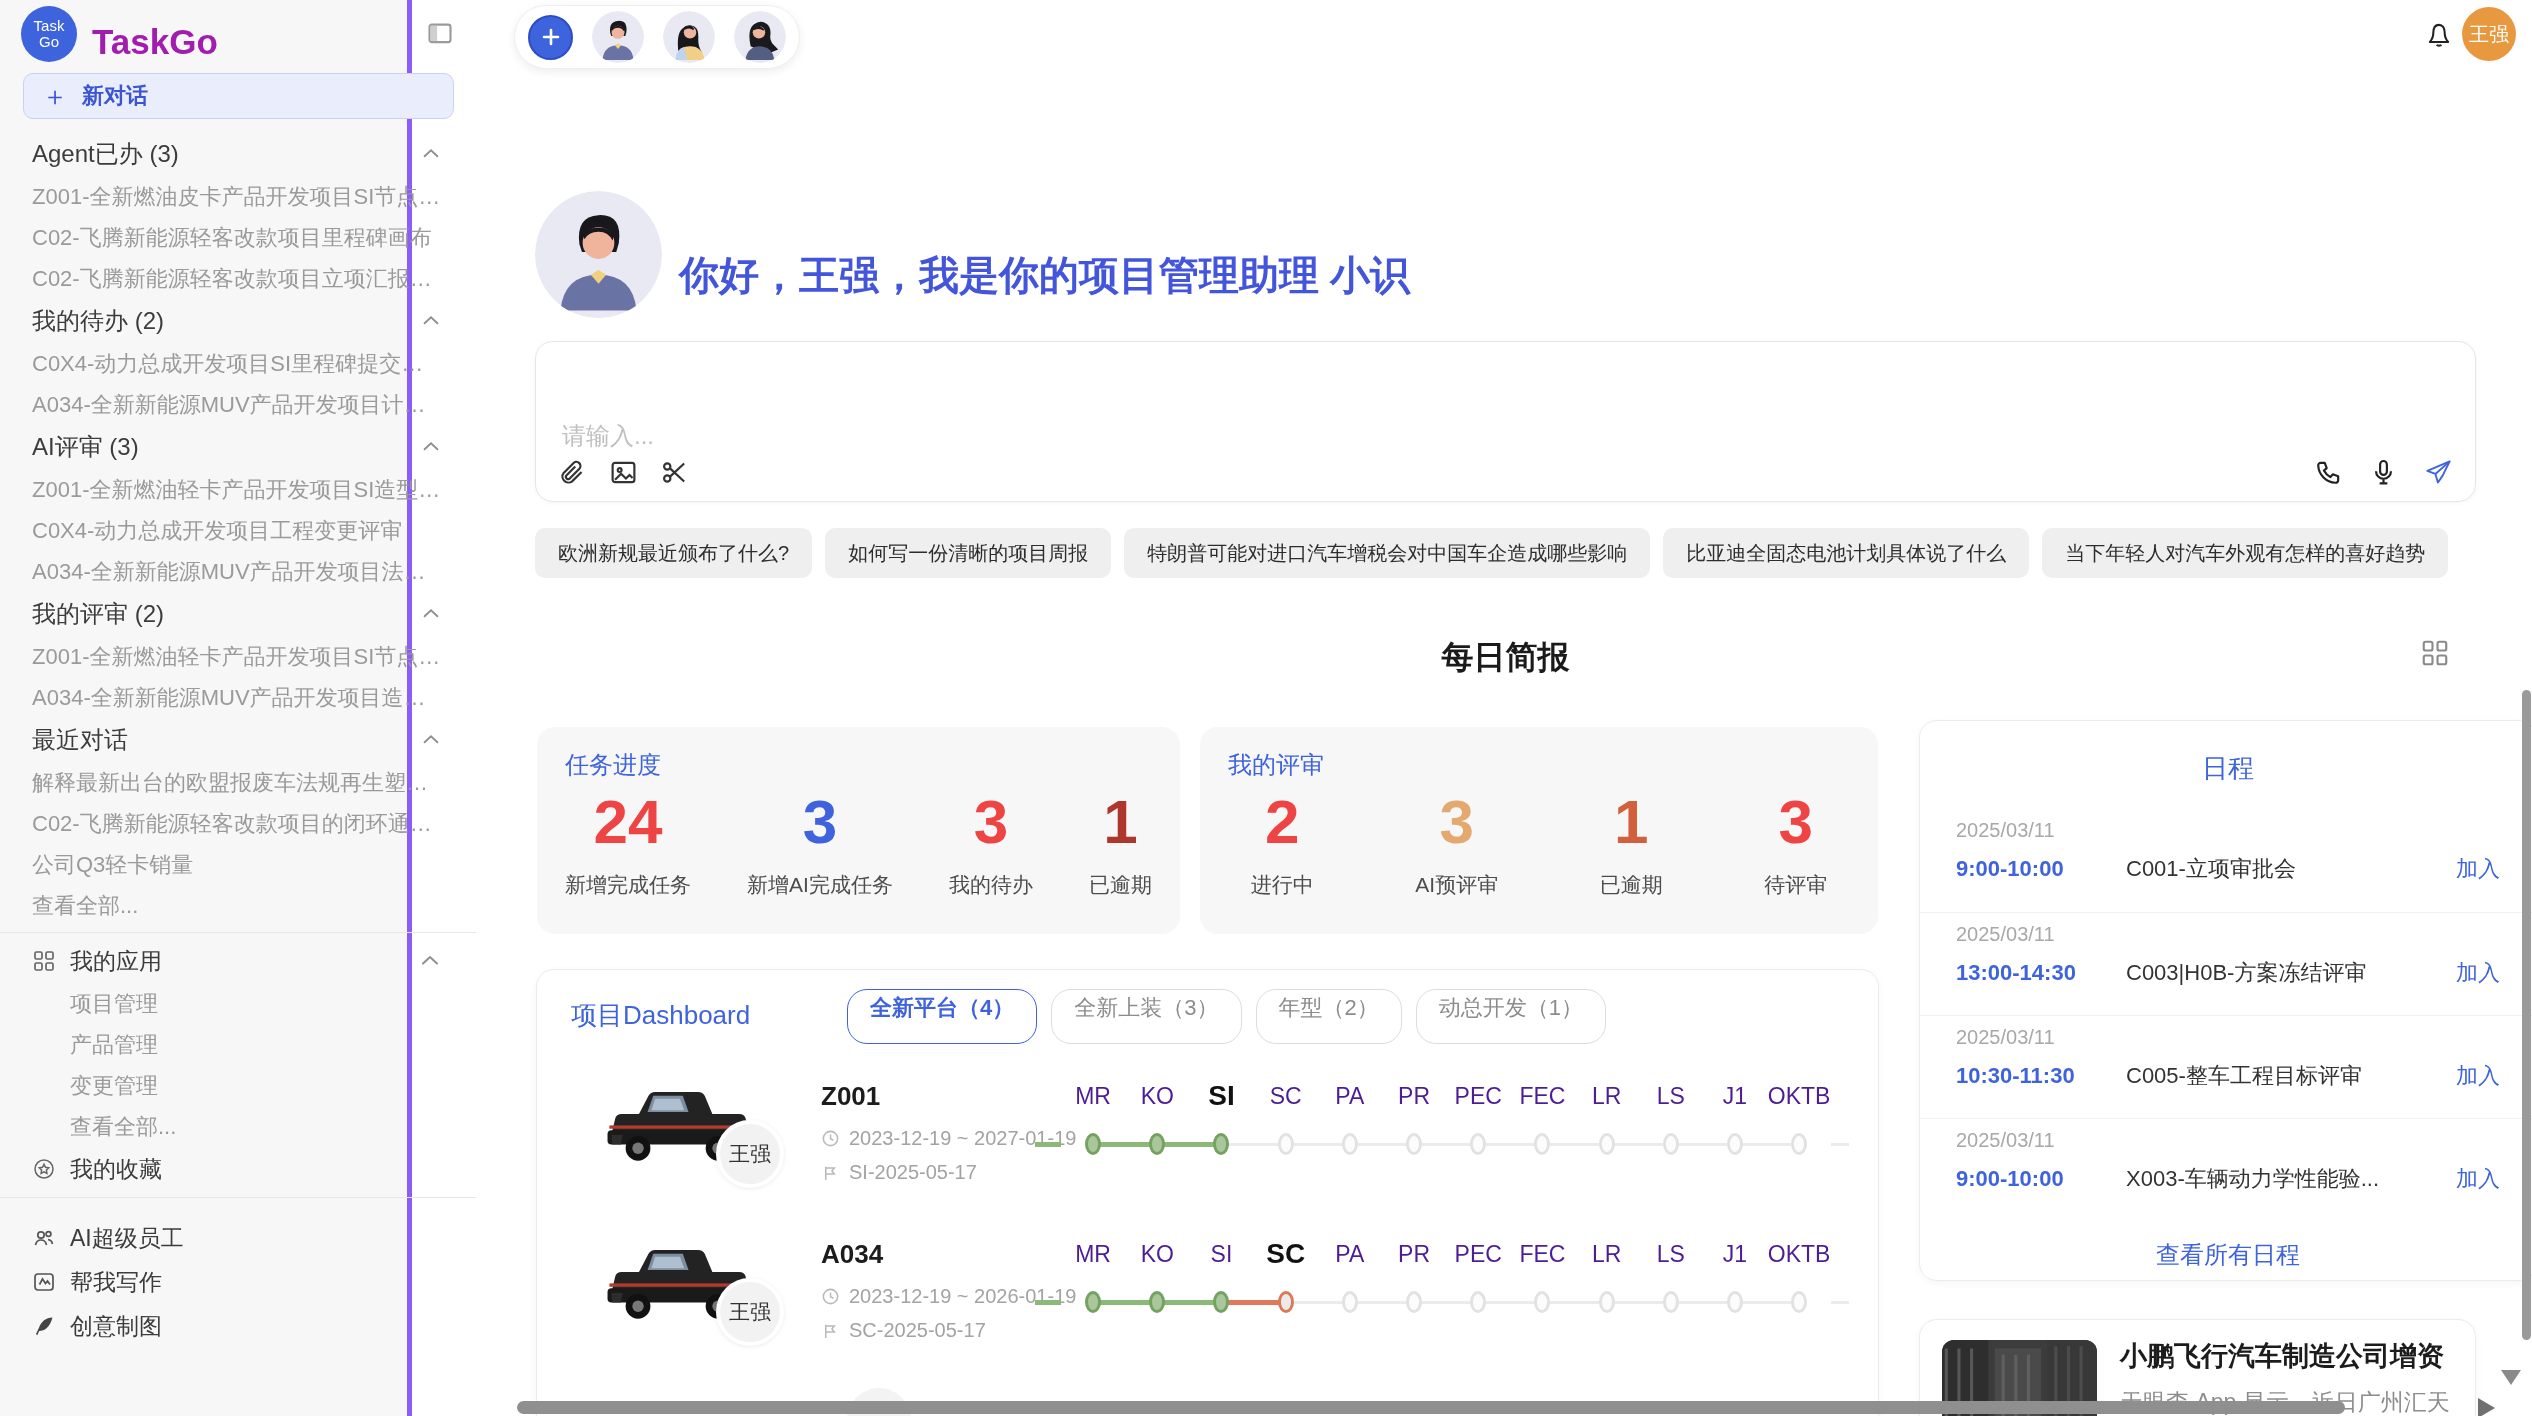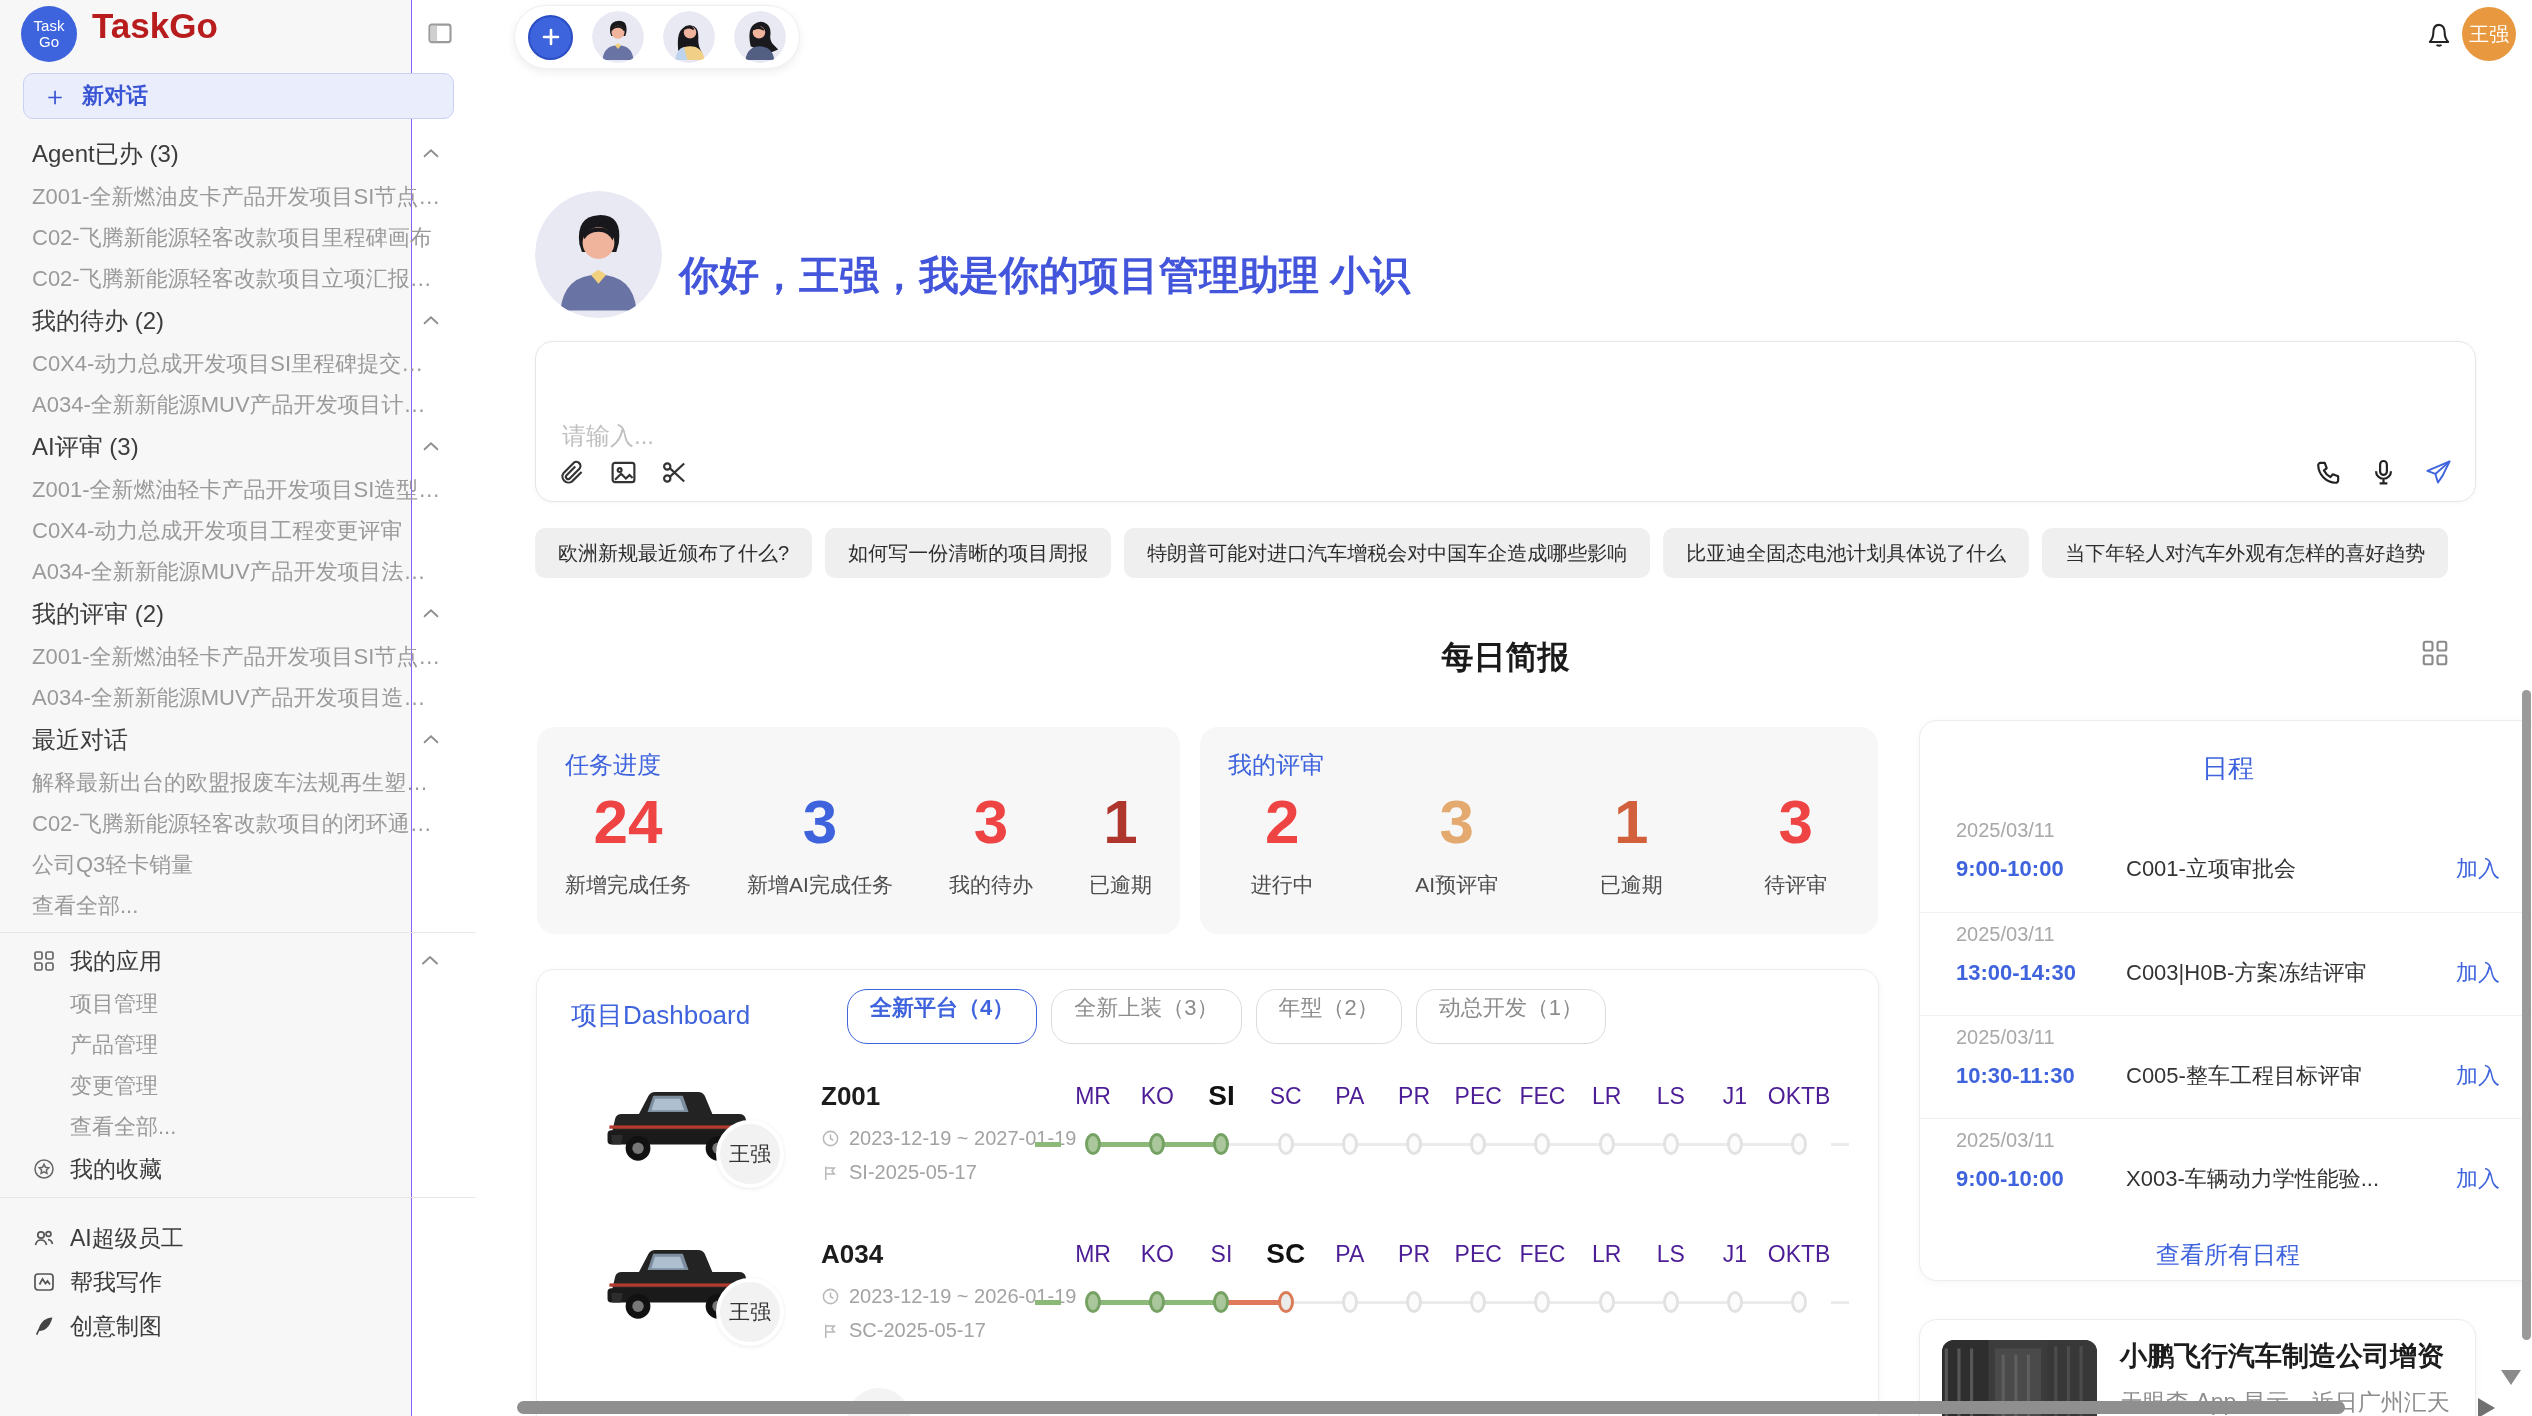--- a/index.html
+++ b/index.html
@@ -1,25 +1,25 @@
 <!DOCTYPE html>
 <html><head>
 <meta charset="utf-8">
 <style>
   * { margin:0; padding:0; box-sizing:border-box; }
   html,body { width:2532px; height:1416px; overflow:hidden; background:#fff;
               font-family:"Liberation Sans","DejaVu Sans",sans-serif; }
 
   
   .sidebar { position:absolute; left:0; top:0; width:412px; height:1416px;
-             background:#f7f7f8; border-right:1px solid #8b5cf6; }
+             background:#f7f7f8; border-right:5px solid #8b5cf6; }
   .logo { position:absolute; left:21px; top:6px; width:56px; height:56px; border-radius:50%;
           background:#3D63DD; color:#fff; display:flex; flex-direction:column;
           align-items:center; justify-content:center; font-size:15px; line-height:16px; }
-  .app-name { position:absolute; left:92px; top:6px; font-size:35px; font-weight:700; color:#b91c1c; }
+  .app-name { position:absolute; left:92px; top:22px; font-size:35px; font-weight:700; color:#a21caf; }
   .collapse-btn { position:absolute; left:426px; top:20px; width:28px; height:26px; cursor:pointer; }
   .new-chat { position:absolute; left:23px; top:73px; width:431px; height:46px; border-radius:10px;
               background:#eaedfb; border:1px solid #c9d1f4; color:#3a55d4; font-size:22px; font-weight:600;
               display:flex; align-items:center; gap:14px; padding-left:18px; cursor:pointer; }
   .new-chat .plus-glyph { font-size:26px; font-weight:400; }
   .side-scroll { position:absolute; left:0; top:132px; width:476px; }
   .group-head { display:flex; justify-content:space-between; align-items:center;
                 padding:0 34px 0 32px; height:44px; font-size:24px; color:#3c3c3c; cursor:pointer; }
   .group-head .chev { width:22px; height:22px; }
   .side-item { padding:0 34px 0 32px; height:41px; line-height:41px; font-size:22px; color:#9a9a9a;

